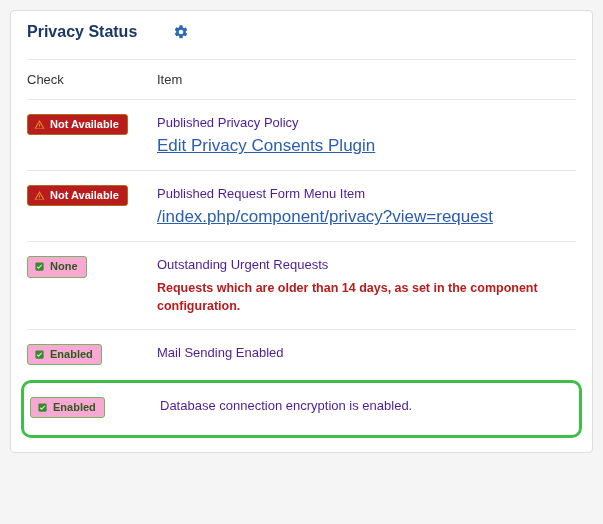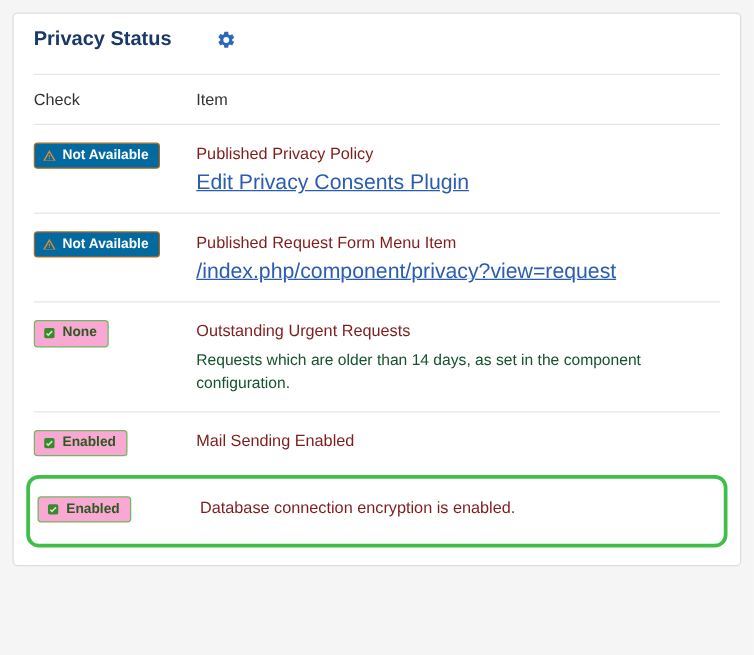--- a/index.html
+++ b/index.html
@@ -45,49 +45,50 @@
   }
   .col-status {
     width: 130px;
     flex-shrink: 0;
   }
   .col-check {
     flex: 1;
     min-width: 0;
   }
   .check-title {
-    color: #7f1d1d;
+    color: #4c1d95;
     margin-bottom: 4px;
     line-height: 1.4;
   }
   .sub-link {
     color: #2a5db0;
     text-decoration: underline;
     cursor: pointer;
     font-size: 17px;
     display: inline-block;
   }
   .sub-text {
-    color: #14532d;
+    color: #b91c1c;
     font-size: 12.5px;
     line-height: 1.45;
+    font-weight: bold;
   }
   .badge {
     display: inline-flex;
     align-items: center;
     gap: 5px;
     padding: 3px 8px 3px 6px;
     border-radius: 3px;
     font-size: 11px;
     font-weight: 700;
     color: #fff;
     line-height: 1.2;
   }
   .badge-warn {
-    background: #0369a1;
+    background: #b91c1c;
     border: 1px solid #b06a1f;
   }
   .badge-ok {
     background: #f9a8d4;
     border: 1px solid #74b55f;
     color: #2b5a1f;
   }
   .badge-ok .badge-icon { color: #3a8a2d; }
   .badge-warn .badge-icon { color: #e08a2a; }
   .highlight-box {

